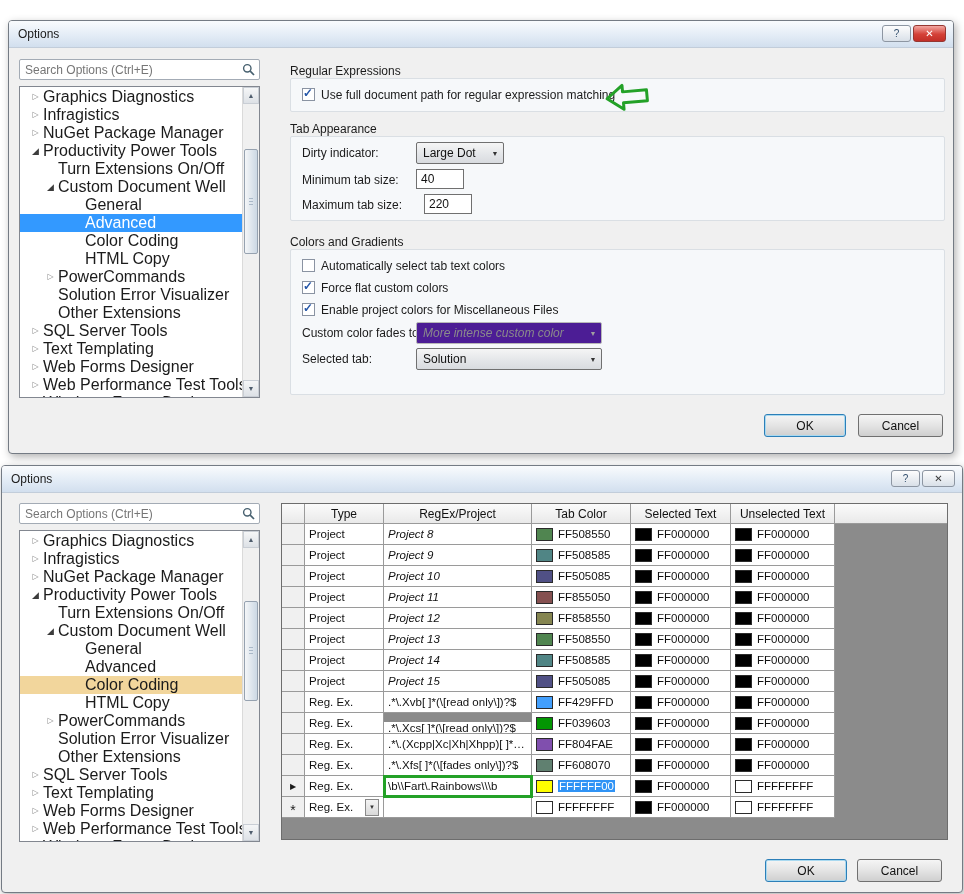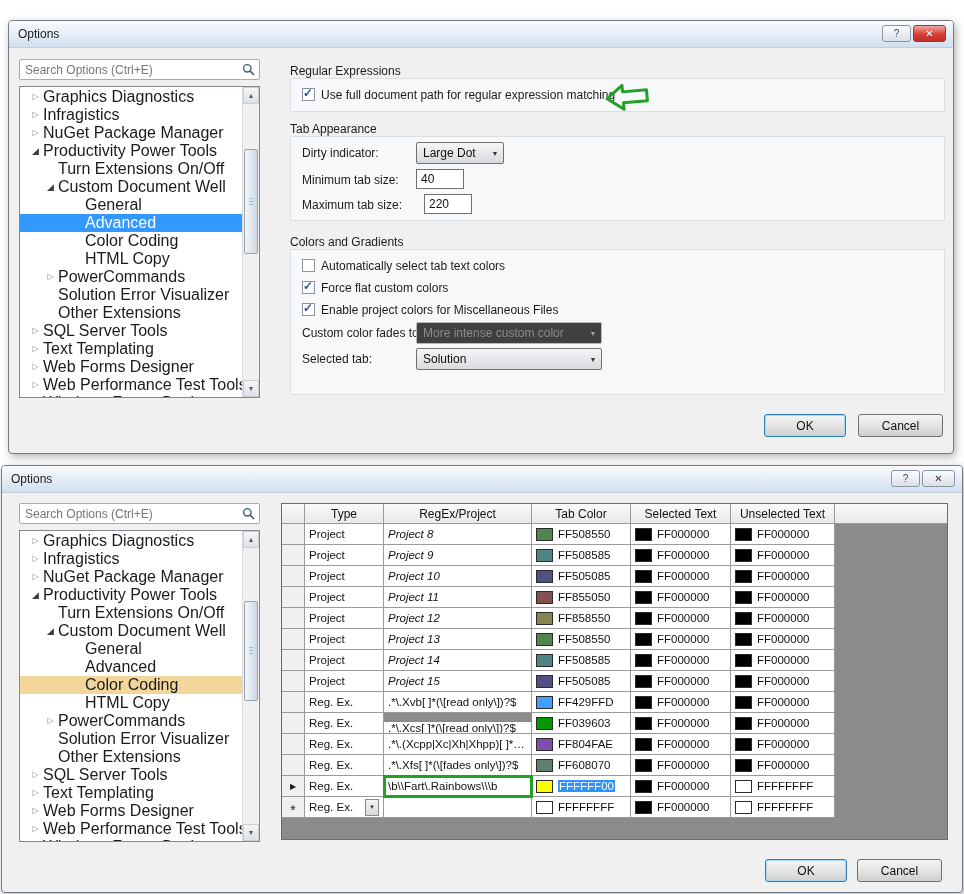--- a/index.html
+++ b/index.html
@@ -57,21 +57,21 @@
   .cb { width:13px; height:13px; background:#ffffff; border:1px solid #8a93a2; position:relative; flex:none; }
   .cb .tick { position:absolute; left:0; top:-3px; font-size:12px; font-weight:bold; color:#2456a8; }
   .cb-label { font-size:12px; color:#1b1b1b; white-space:nowrap; }
 
   .fld-label { position:absolute; height:16px; line-height:16px; font-size:12px; color:#1b1b1b; white-space:nowrap; }
 
   .combo { position:absolute; height:22px; border:1px solid #707070; border-radius:2px;
            background:linear-gradient(#f5f5f5,#e3e5e8 60%,#d8dbdf); display:flex; align-items:center; }
   .combo-text { flex:1; padding:0 6px; font-size:12px; color:#111; white-space:nowrap; overflow:hidden; }
   .dd-arrow { width:16px; text-align:center; font-size:7px; color:#333; flex:none; }
-  .combo.disabled { background:#404040; border-color:#b8b8b8; }
+  .combo.disabled { background:#4c1d95; border-color:#b8b8b8;font-style:italic; }
   .combo.disabled .combo-text { color:#8b8b8b; }
   .combo.disabled .dd-arrow { color:#a0a0a0; }
 
   .textbox { position:absolute; width:48px; height:20px; background:#ffffff; border:1px solid #707070;
              padding:0 4px; font-family:"Liberation Sans", sans-serif; font-size:12px; color:#111; }
 
   .btn { position:absolute; height:23px; border:1px solid #707070; border-radius:3px;
          background:linear-gradient(#f5f5f5,#e4e4e4 50%,#cfcfcf); display:flex; align-items:center;
          justify-content:center; font-size:12px; color:#111; }
   .btn.default { border-color:#2c7fb8; box-shadow:inset 0 0 0 1px #a9d9f0; }

